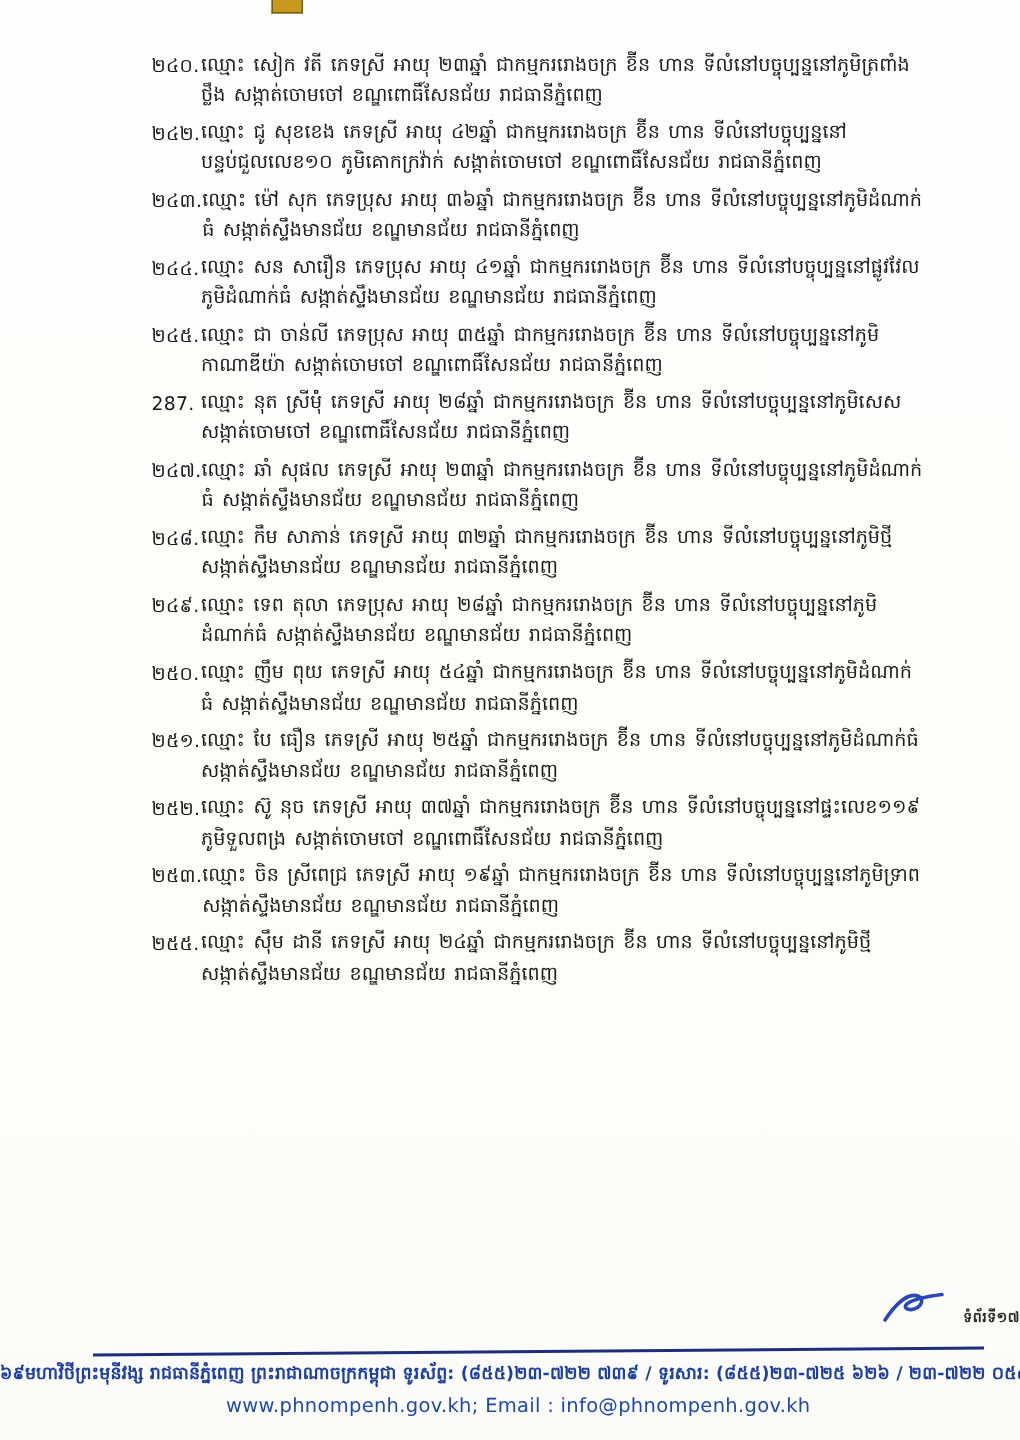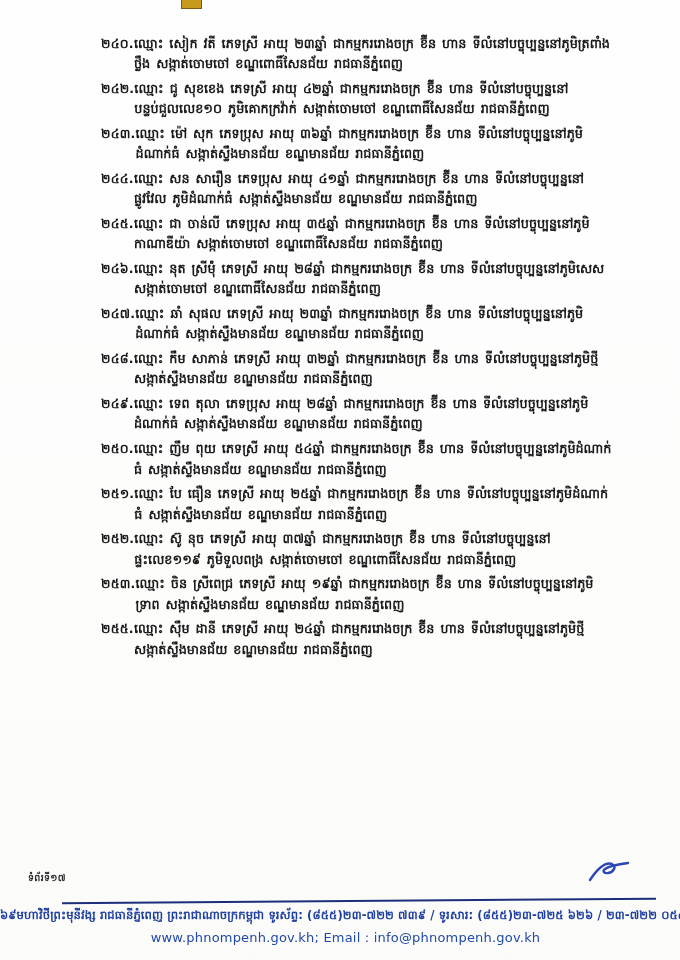--- a/index.html
+++ b/index.html
@@ -22,41 +22,40 @@
   .content{
     position:absolute;top:34px;left:0;right:0;
     padding:0 64px 0 101px;
   }
   .row{
     display:flex;align-items:flex-start;
     margin-bottom:4.6px;
   }
   .num{
     flex:0 0 33px;
-    font-size:12.5px;font-weight:bold;color:#181818;
+    font-size:12.5px;font-weight:normal;color:#181818;
     line-height:1.58;
     letter-spacing:0.2px;
     white-space:nowrap;
   }
   .txt{
     flex:1;
-    font-size:12.8px;font-weight:bold;color:#1b1b1b;
+    font-size:12.8px;font-weight:normal;color:#1b1b1b;
     line-height:1.58;
     text-align:left;
     word-spacing:1.5px;
   }
   .footer{
     position:absolute;left:0;right:0;bottom:0;height:100px;
   }
   .page-label{
     position:absolute;left:0;right:0;top:12px;
-    text-align:left;
+    text-align:right;
     font-size:9.5px;font-weight:bold;color:#2b2b2b;
     letter-spacing:0.3px;
-    margin-left:28px;
   }
   .signature{
     position:absolute;right:48px;top:-2px;width:46px;height:30px;
   }
   .divider{
     position:absolute;left:62px;right:24px;top:40px;height:0;
     border-top:2.6px solid #1d2f7b;
     transform:rotate(-0.45deg);
   }
   .addr{
@@ -102,21 +101,21 @@
       <span class="num">២៤៤.</span>
       <span class="txt">ឈ្មោះ សន សារឿន ភេទប្រុស អាយុ ៤១ឆ្នាំ ជាកម្មកររោងចក្រ ខ៊ីន ហាន ទីលំនៅបច្ចុប្បន្ននៅផ្លូវវែល ភូមិដំណាក់ធំ សង្កាត់ស្ទឹងមានជ័យ ខណ្ឌមានជ័យ រាជធានីភ្នំពេញ</span>
     </div>
 
     <div class="row">
       <span class="num">២៤៥.</span>
       <span class="txt">ឈ្មោះ ជា ចាន់លី ភេទប្រុស អាយុ ៣៥ឆ្នាំ ជាកម្មកររោងចក្រ ខ៊ីន ហាន ទីលំនៅបច្ចុប្បន្ននៅភូមិកាណាឌីយ៉ា សង្កាត់ចោមចៅ ខណ្ឌពោធិ៍សែនជ័យ រាជធានីភ្នំពេញ</span>
     </div>
 
     <div class="row">
-      <span class="num">២៤៦.</span>
+      <span class="num">287.</span>
       <span class="txt">ឈ្មោះ នុត ស្រីម៉ុំ ភេទស្រី អាយុ ២៨ឆ្នាំ ជាកម្មកររោងចក្រ ខ៊ីន ហាន ទីលំនៅបច្ចុប្បន្ននៅភូមិសេស សង្កាត់ចោមចៅ ខណ្ឌពោធិ៍សែនជ័យ រាជធានីភ្នំពេញ</span>
     </div>
 
     <div class="row">
       <span class="num">២៤៧.</span>
       <span class="txt">ឈ្មោះ ឆាំ សុផល ភេទស្រី អាយុ ២៣ឆ្នាំ ជាកម្មកររោងចក្រ ខ៊ីន ហាន ទីលំនៅបច្ចុប្បន្ននៅភូមិដំណាក់ធំ សង្កាត់ស្ទឹងមានជ័យ ខណ្ឌមានជ័យ រាជធានីភ្នំពេញ</span>
     </div>
 
     <div class="row">
       <span class="num">២៤៨.</span>

